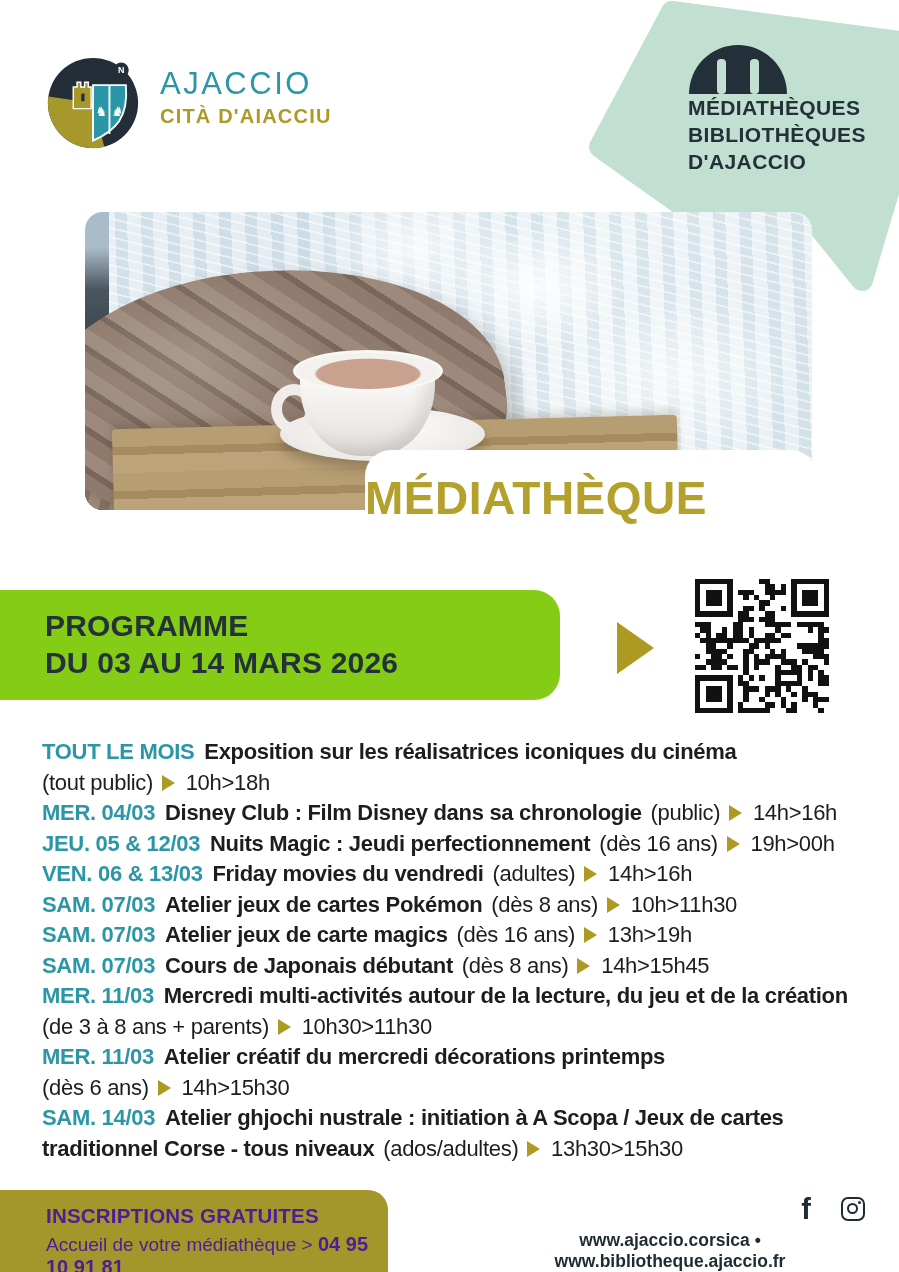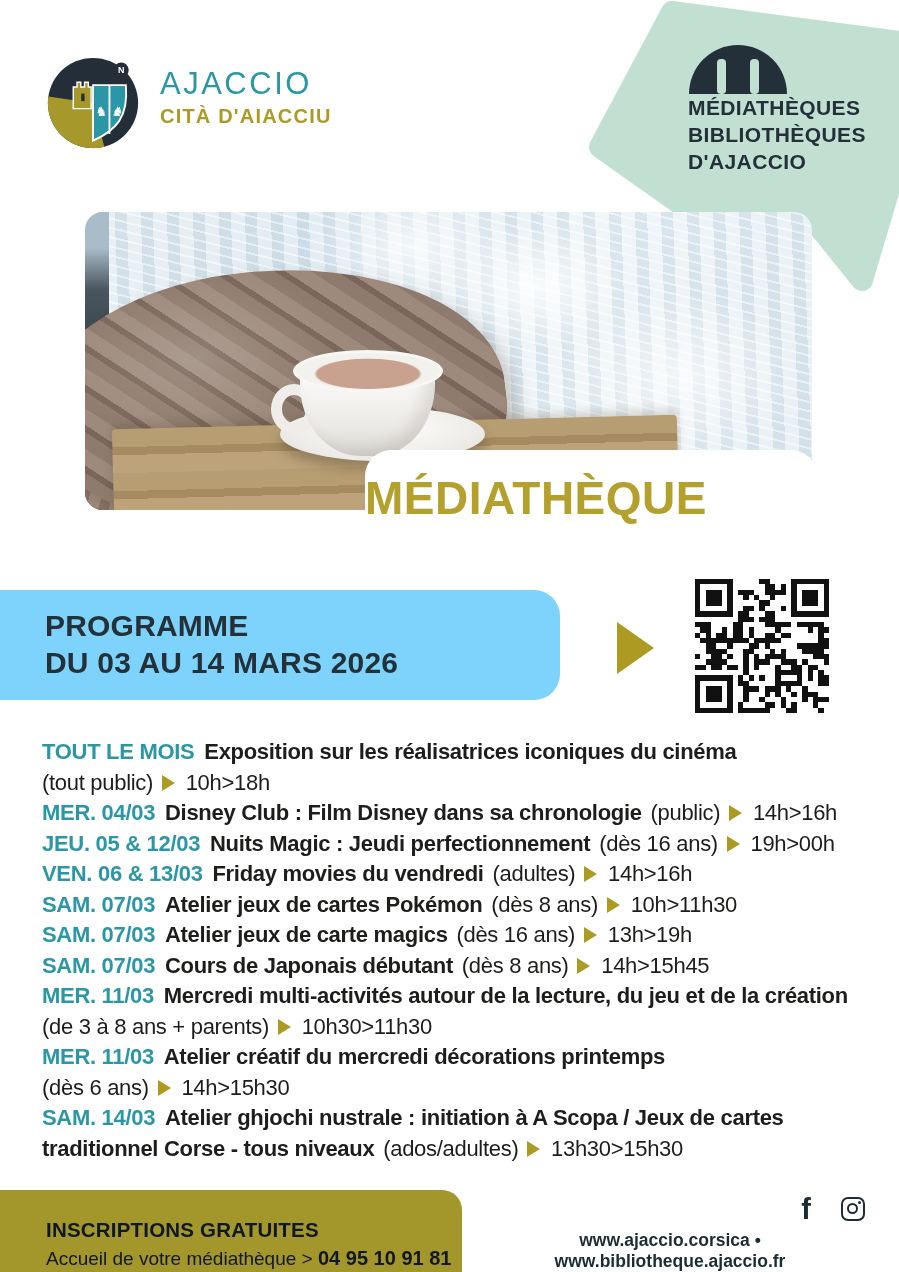--- a/index.html
+++ b/index.html
@@ -55,42 +55,42 @@
     background:radial-gradient(ellipse at 50% 58%,#c9a28f 0 50%,#f3f1ee 53%);
     border:3px solid #f8f7f5;box-sizing:border-box;}
 
   
   .card{left:365px;top:450px;width:452px;height:122px;background:#fff;border-radius:26px;
         text-align:left;padding-top:24px;box-sizing:border-box;}
   .card-title{font-size:46px;font-weight:700;color:#B3A02D;letter-spacing:.5px;line-height:1.05;}
   .card-sub{font-size:35px;font-weight:700;color:#101314;letter-spacing:1px;margin-top:3px;}
 
   
-  .banner{left:0;top:590px;width:560px;height:110px;background:#7dd3fc;border-radius:0 26px 26px 0;
+  .banner{left:0;top:590px;width:560px;height:110px;background:#84cc16;border-radius:0 26px 26px 0;
           box-sizing:border-box;padding:17px 0 0 45px;}
   .banner div{font-size:30px;font-weight:700;color:#243139;line-height:37px;letter-spacing:.2px;}
 
   .big-tri{left:617px;top:622px;width:0;height:0;
     border-left:37px solid #AD9A22;border-top:26px solid transparent;border-bottom:26px solid transparent;}
   .qr{left:695px;top:579px;width:134px;height:134px;}
 
   
   .events{left:42px;top:737px;width:826px;font-size:22px;line-height:30.5px;letter-spacing:-.3px;}
   .event{margin:0;}
   .ev-date{color:#2B97A6;font-weight:700;margin-right:4px;}
   .ev-title{font-weight:700;margin-right:3px;}
   .ev-aud{margin-right:3px;}
   .tri{display:inline-block;width:0;height:0;vertical-align:-1px;
     border-left:13px solid #AD9A22;border-top:8px solid transparent;border-bottom:8px solid transparent;
     margin-right:5px;}
   .ev-time{}
 
   
-  .foot-gold{left:0;top:1190px;width:462px;height:82px;background:#A3962A;border-radius:0 20px 0 0;
-             box-sizing:border-box;padding:28px 0 0 46px;color:#0f172a;}
+  .foot-gold{left:0;top:1190px;width:388px;height:82px;background:#A3962A;border-radius:0 20px 0 0;
+             box-sizing:border-box;padding:14px 0 0 46px;color:#4c1d95;}
   .foot-line1{font-size:20.5px;font-weight:700;letter-spacing:.2px;}
   .foot-line2{font-size:19px;margin-top:5px;}
   .foot-line2 b{font-size:20px;}
   .social{top:1194px;right:34px;display:flex;gap:30px;align-items:center;height:30px;}
   .fb{font-weight:700;font-size:29px;color:#1d2b33;line-height:28px;}
   .ig{width:24px;height:24px;border:2.5px solid #1d2b33;border-radius:7px;position:relative;box-sizing:border-box;}
   .ig::before{content:'';position:absolute;left:4px;top:4px;width:7px;height:7px;
     border:2.5px solid #1d2b33;border-radius:50%;}
   .ig::after{content:'';position:absolute;right:2px;top:2px;width:3px;height:3px;
     background:#1d2b33;border-radius:50%;}

